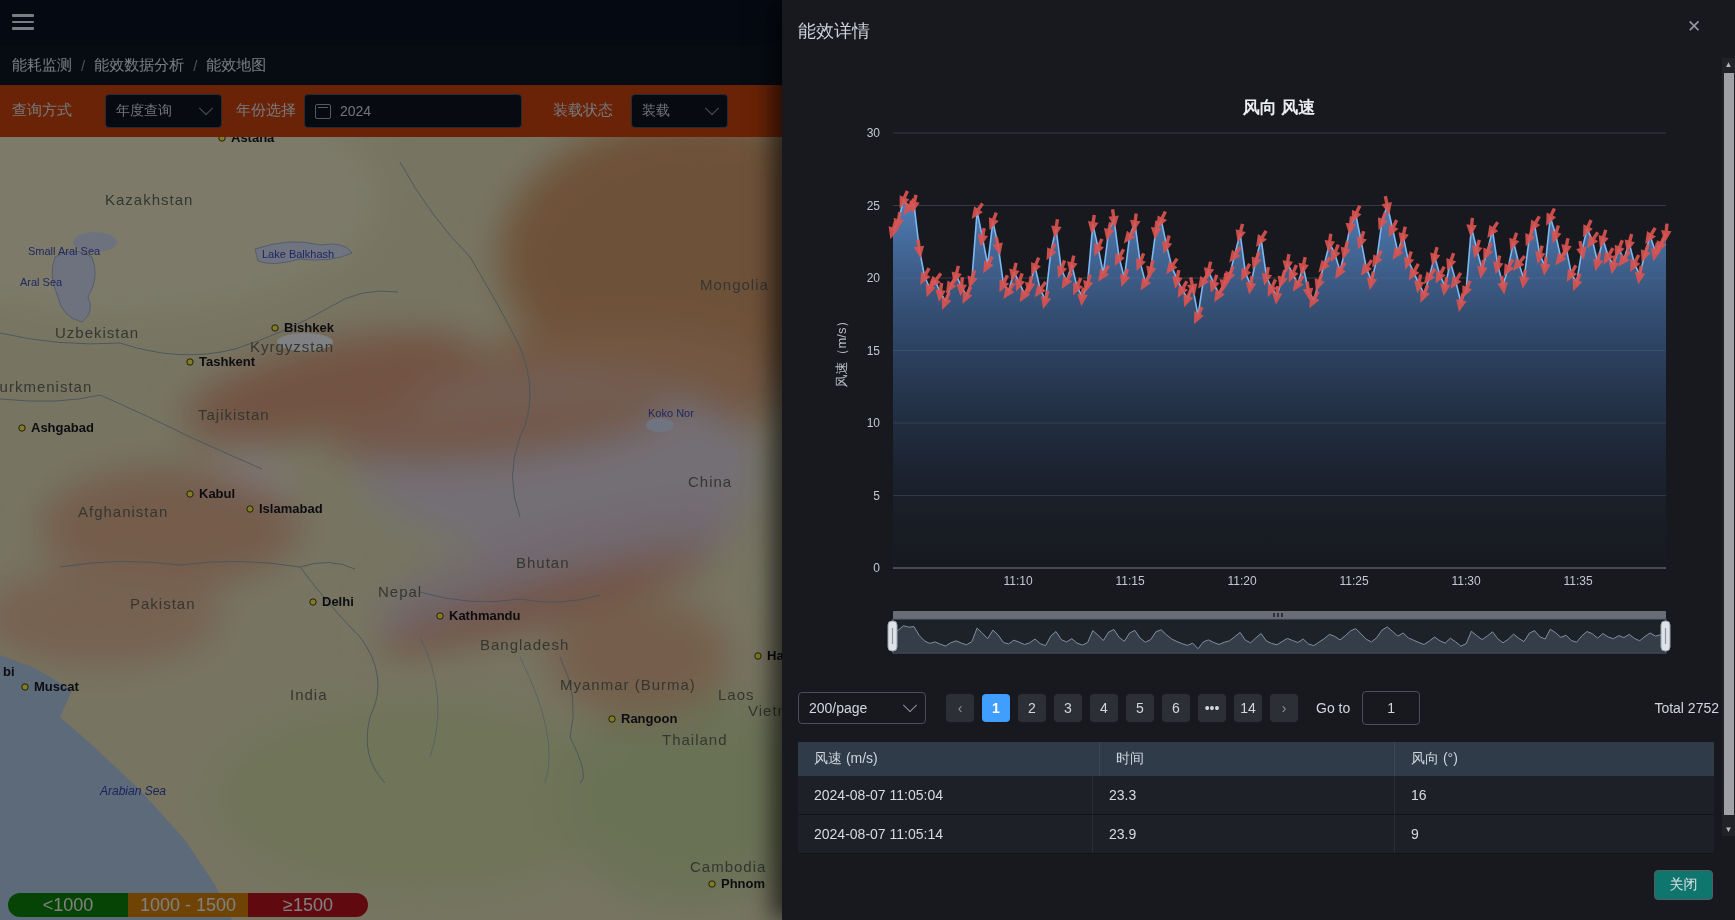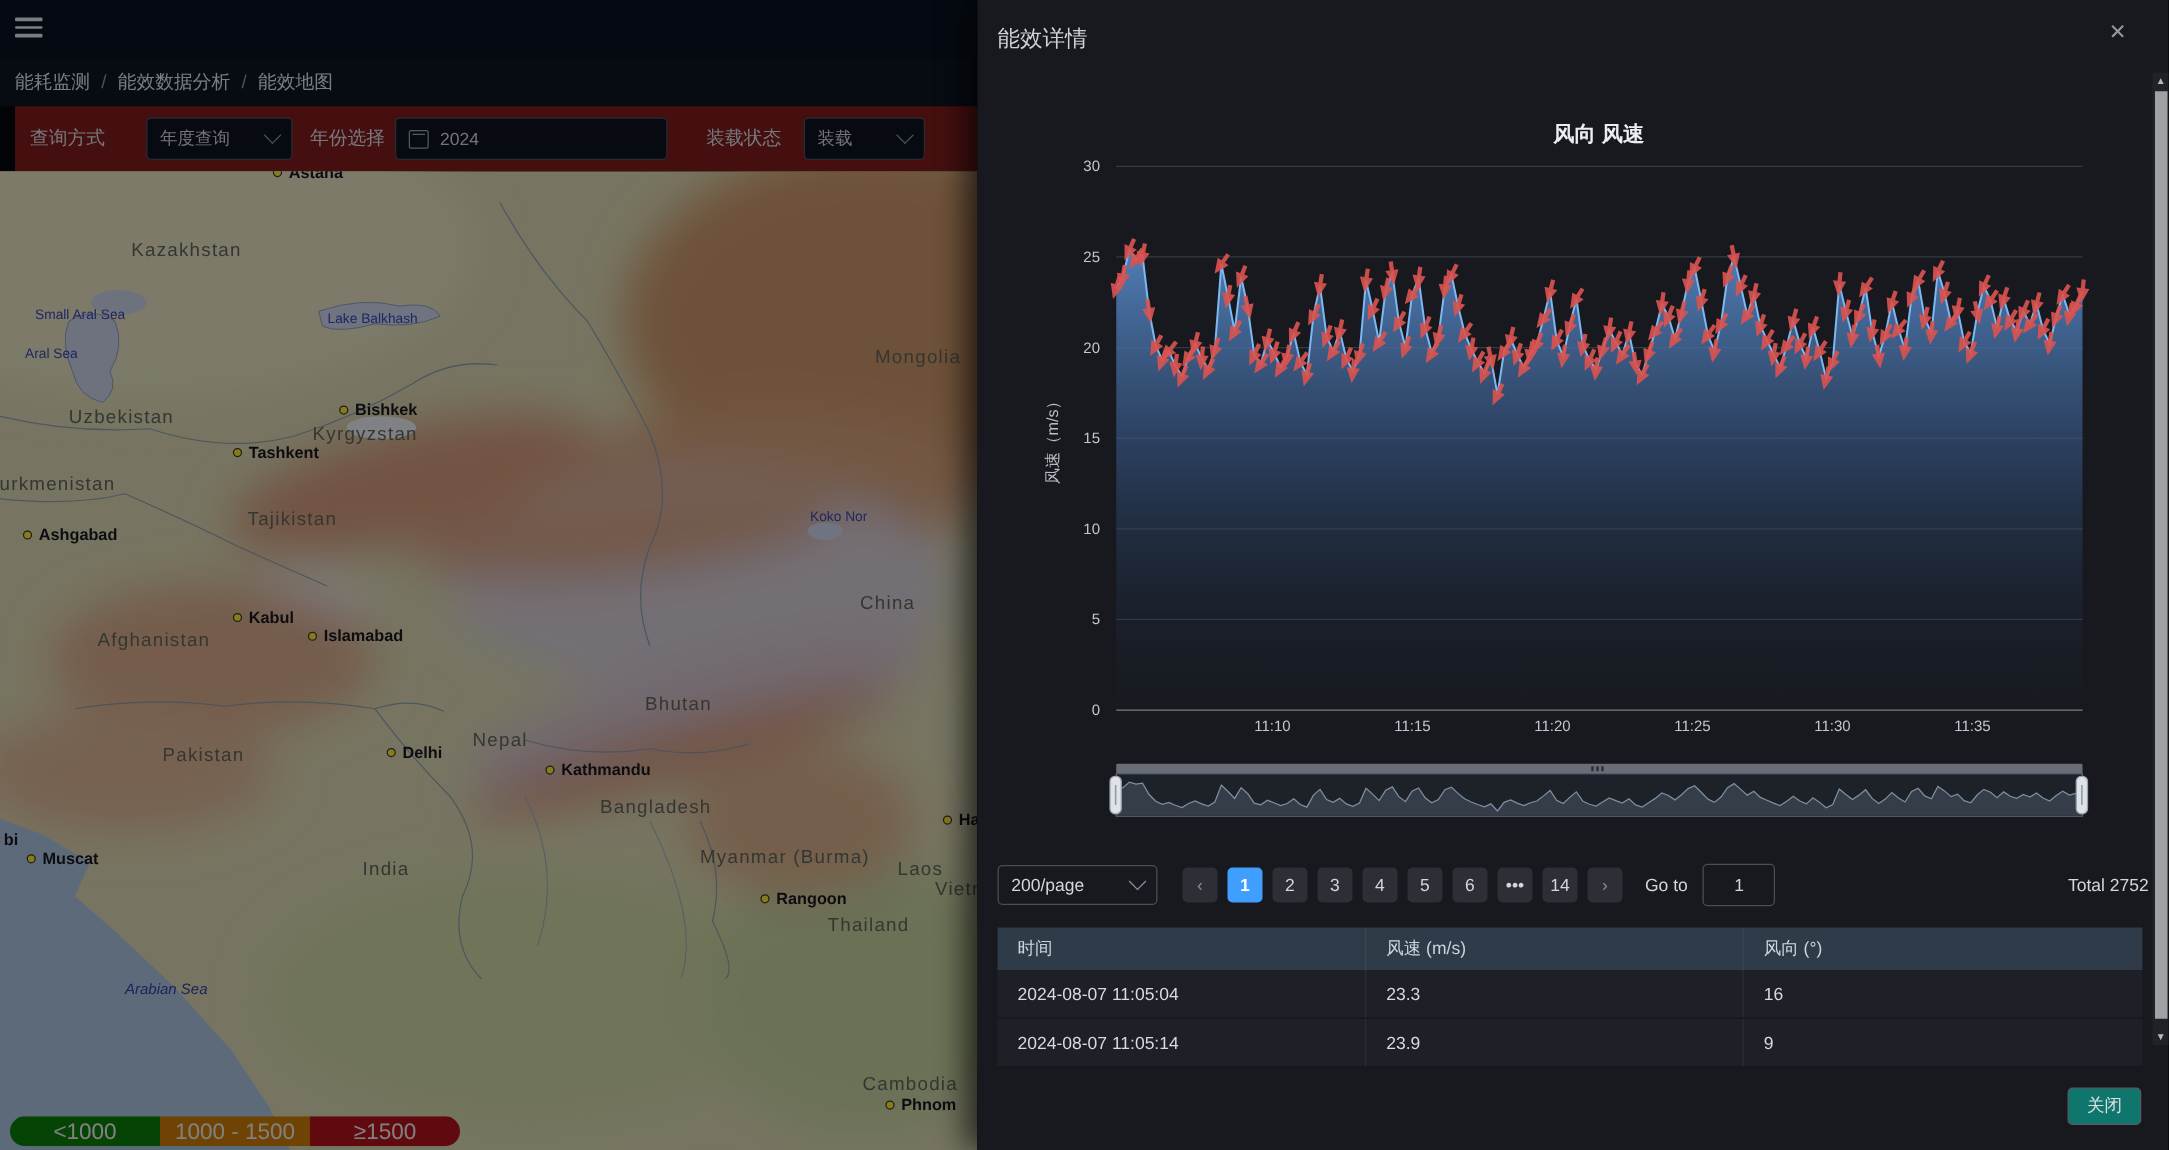--- a/index.html
+++ b/index.html
@@ -7,21 +7,21 @@
          font-family:"Liberation Sans","DejaVu Sans",sans-serif;background:#05080e;}
   
   #left-app{position:absolute;left:0;top:0;width:782px;height:920px;overflow:hidden;}
   #topbar{position:absolute;left:0;top:0;width:100%;height:46px;background:#0a1322;}
   #menu-icon{position:absolute;left:12px;top:14px;width:22px;height:17px;cursor:pointer;}
   #menu-icon div{height:2.6px;background:#dfe5ee;margin-bottom:4px;border-radius:1px;}
   #crumbbar{position:absolute;left:0;top:46px;width:100%;height:39px;background:#0d1624;
             display:flex;align-items:center;padding-left:12px;box-sizing:border-box;
             color:#dde2ec;font-size:15px;}
   .crumb-sep{color:#8a93a3;margin:0 9px;}
-  #filterbar{position:absolute;left:12px;top:85px;width:100%;height:52px;background:#7f1d1d;}
+  #filterbar{position:absolute;left:0;top:85px;width:100%;height:52px;background:#c2410c;}
   .flabel{position:absolute;top:16px;color:#d6dbe4;font-size:15px;}
   .fselect{position:absolute;top:9px;height:34px;border:1px solid #465062;border-radius:4px;
            background:#0d1420;color:#ccd2dd;font-size:14px;display:flex;align-items:center;
            padding:0 10px;box-sizing:border-box;cursor:pointer;}
   .chev{margin-left:auto;width:9px;height:9px;border-right:1.6px solid #8a93a3;
         border-bottom:1.6px solid #8a93a3;transform:rotate(45deg) translate(-2px,-2px);}
   .calendar{width:14px;height:13px;border:1.4px solid #9aa3b2;border-radius:2px;position:relative;margin-right:9px;}
   .calendar:before{content:"";position:absolute;left:2px;right:2px;top:2.5px;height:1.4px;background:#9aa3b2;}
   
   #map{position:absolute;left:0;top:137px;}
@@ -437,22 +437,22 @@
           <div class="pbtn">14</div>
         </div>
       <div class="pbtn nav">›</div>
       <span id="goto-label">Go to</span>
       <input id="goto-input" value="1" style="">
       <span id="total">Total 2752</span>
     </div>
 
     <div id="table">
       <div id="thead">
+          <div class="tc" style="width: 302px;">风速 (m/s)</div>
           <div class="tc" style="width: 295px;">时间</div>
-          <div class="tc" style="width: 302px;">风速 (m/s)</div>
           <div class="tc" style="width: 319px;">风向 (°)</div>
         </div>
       <div id="tbody">
           <div class="trow">
             <div class="tc" style="width: 295px;">2024-08-07 11:05:04</div>
             <div class="tc" style="width: 302px;">23.3</div>
             <div class="tc" style="width: 319px;">16</div>
           </div>
           <div class="trow">
             <div class="tc" style="width: 295px;">2024-08-07 11:05:14</div>

